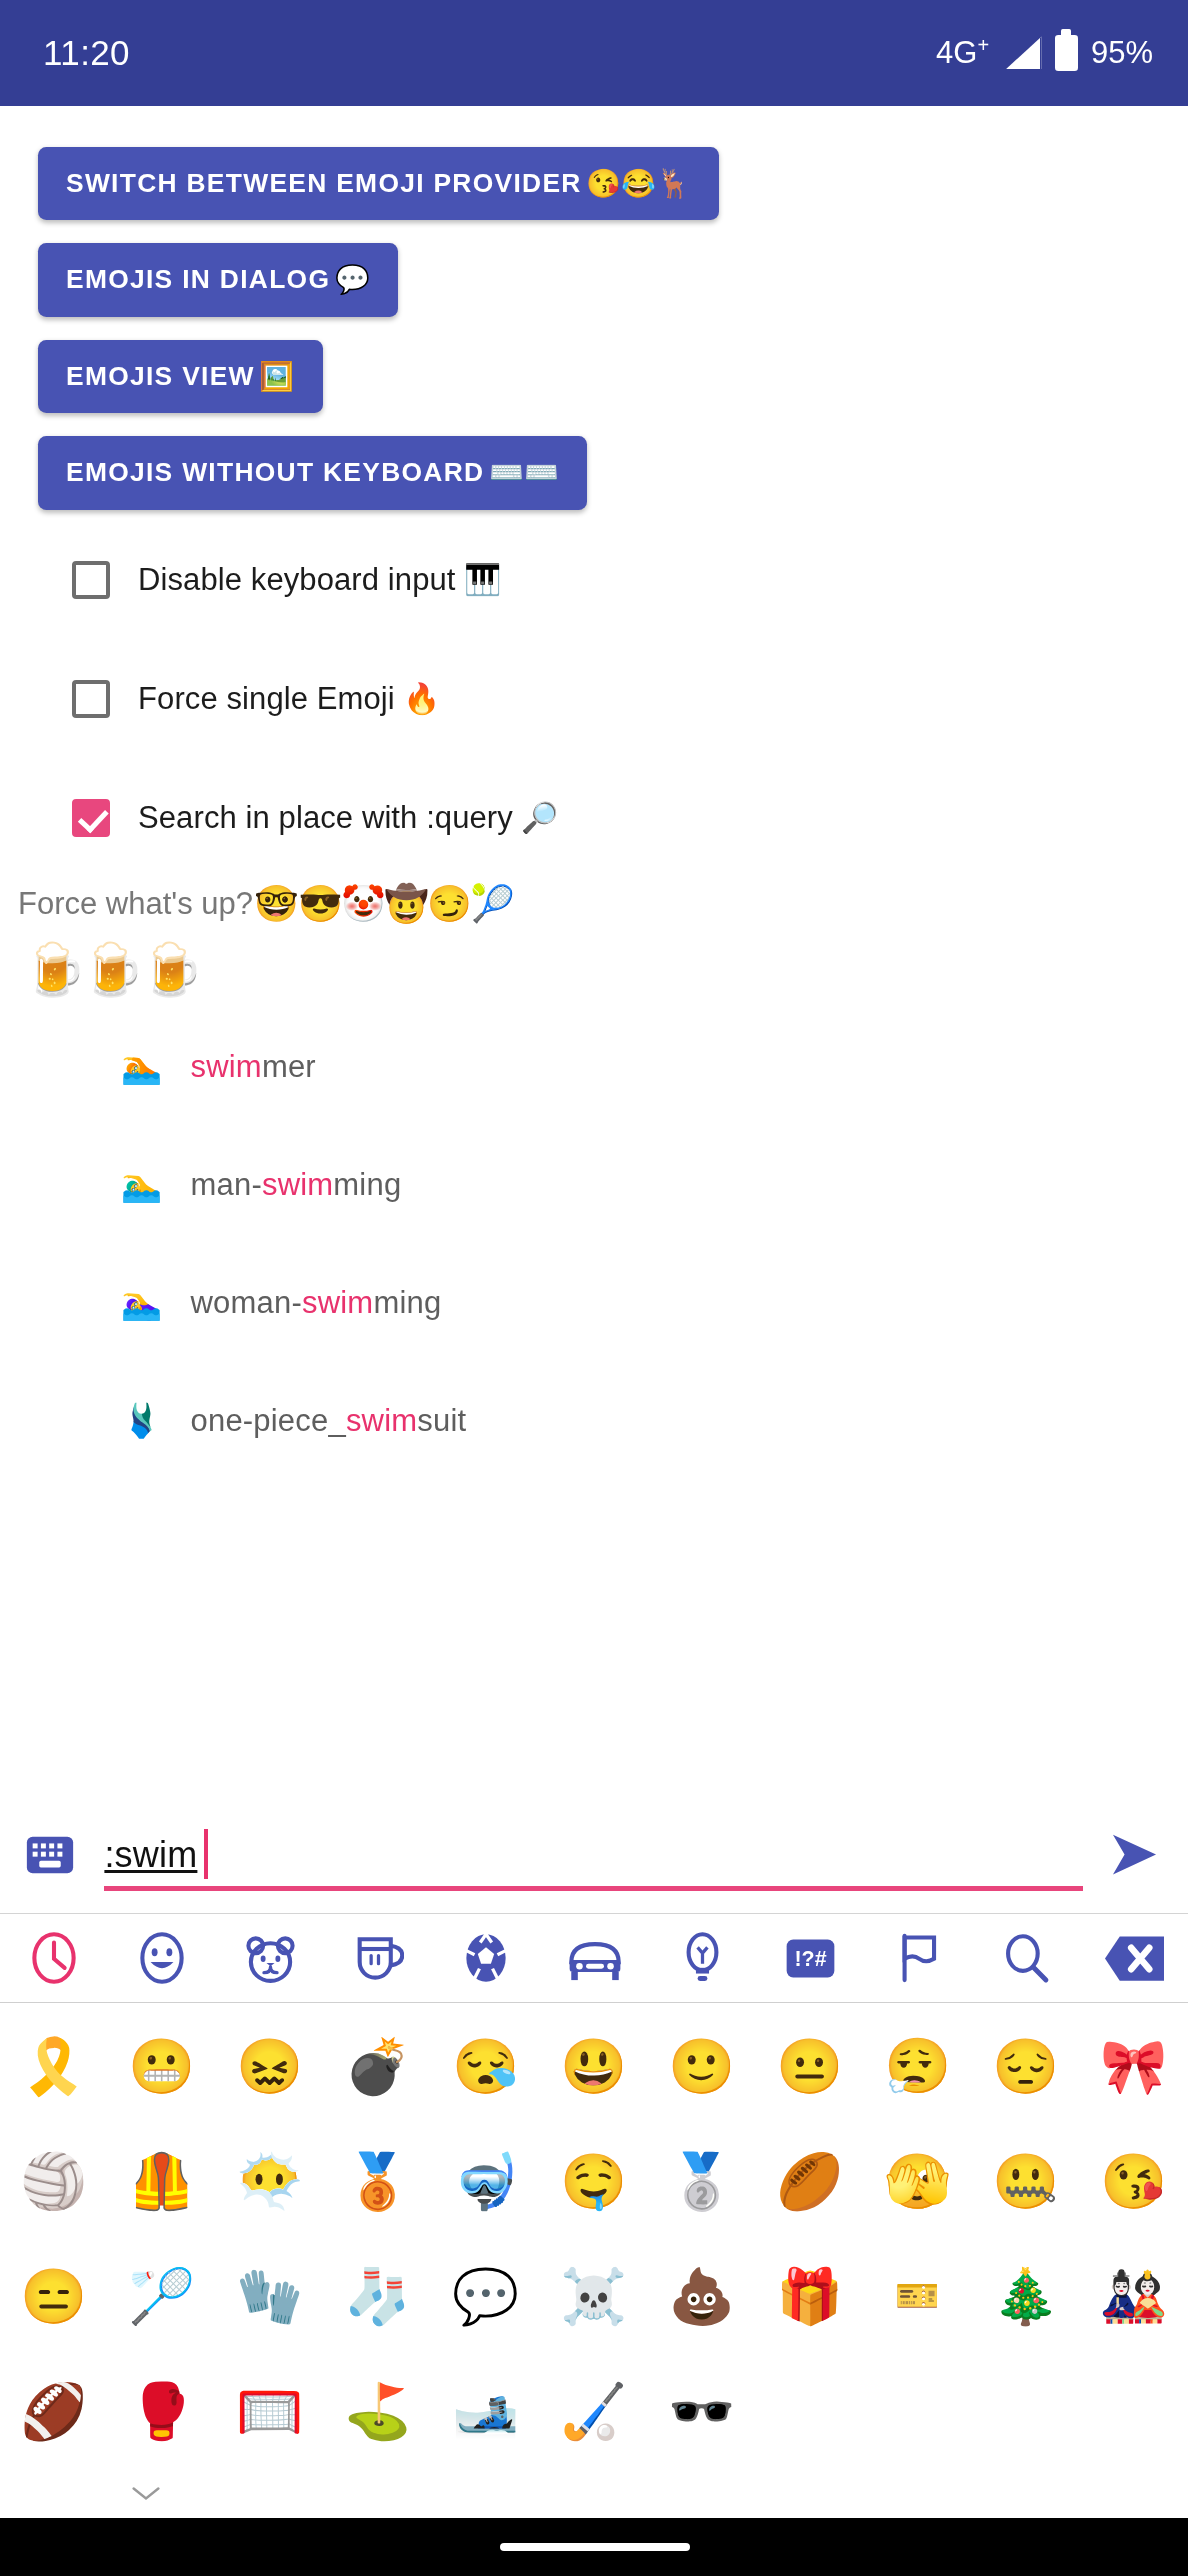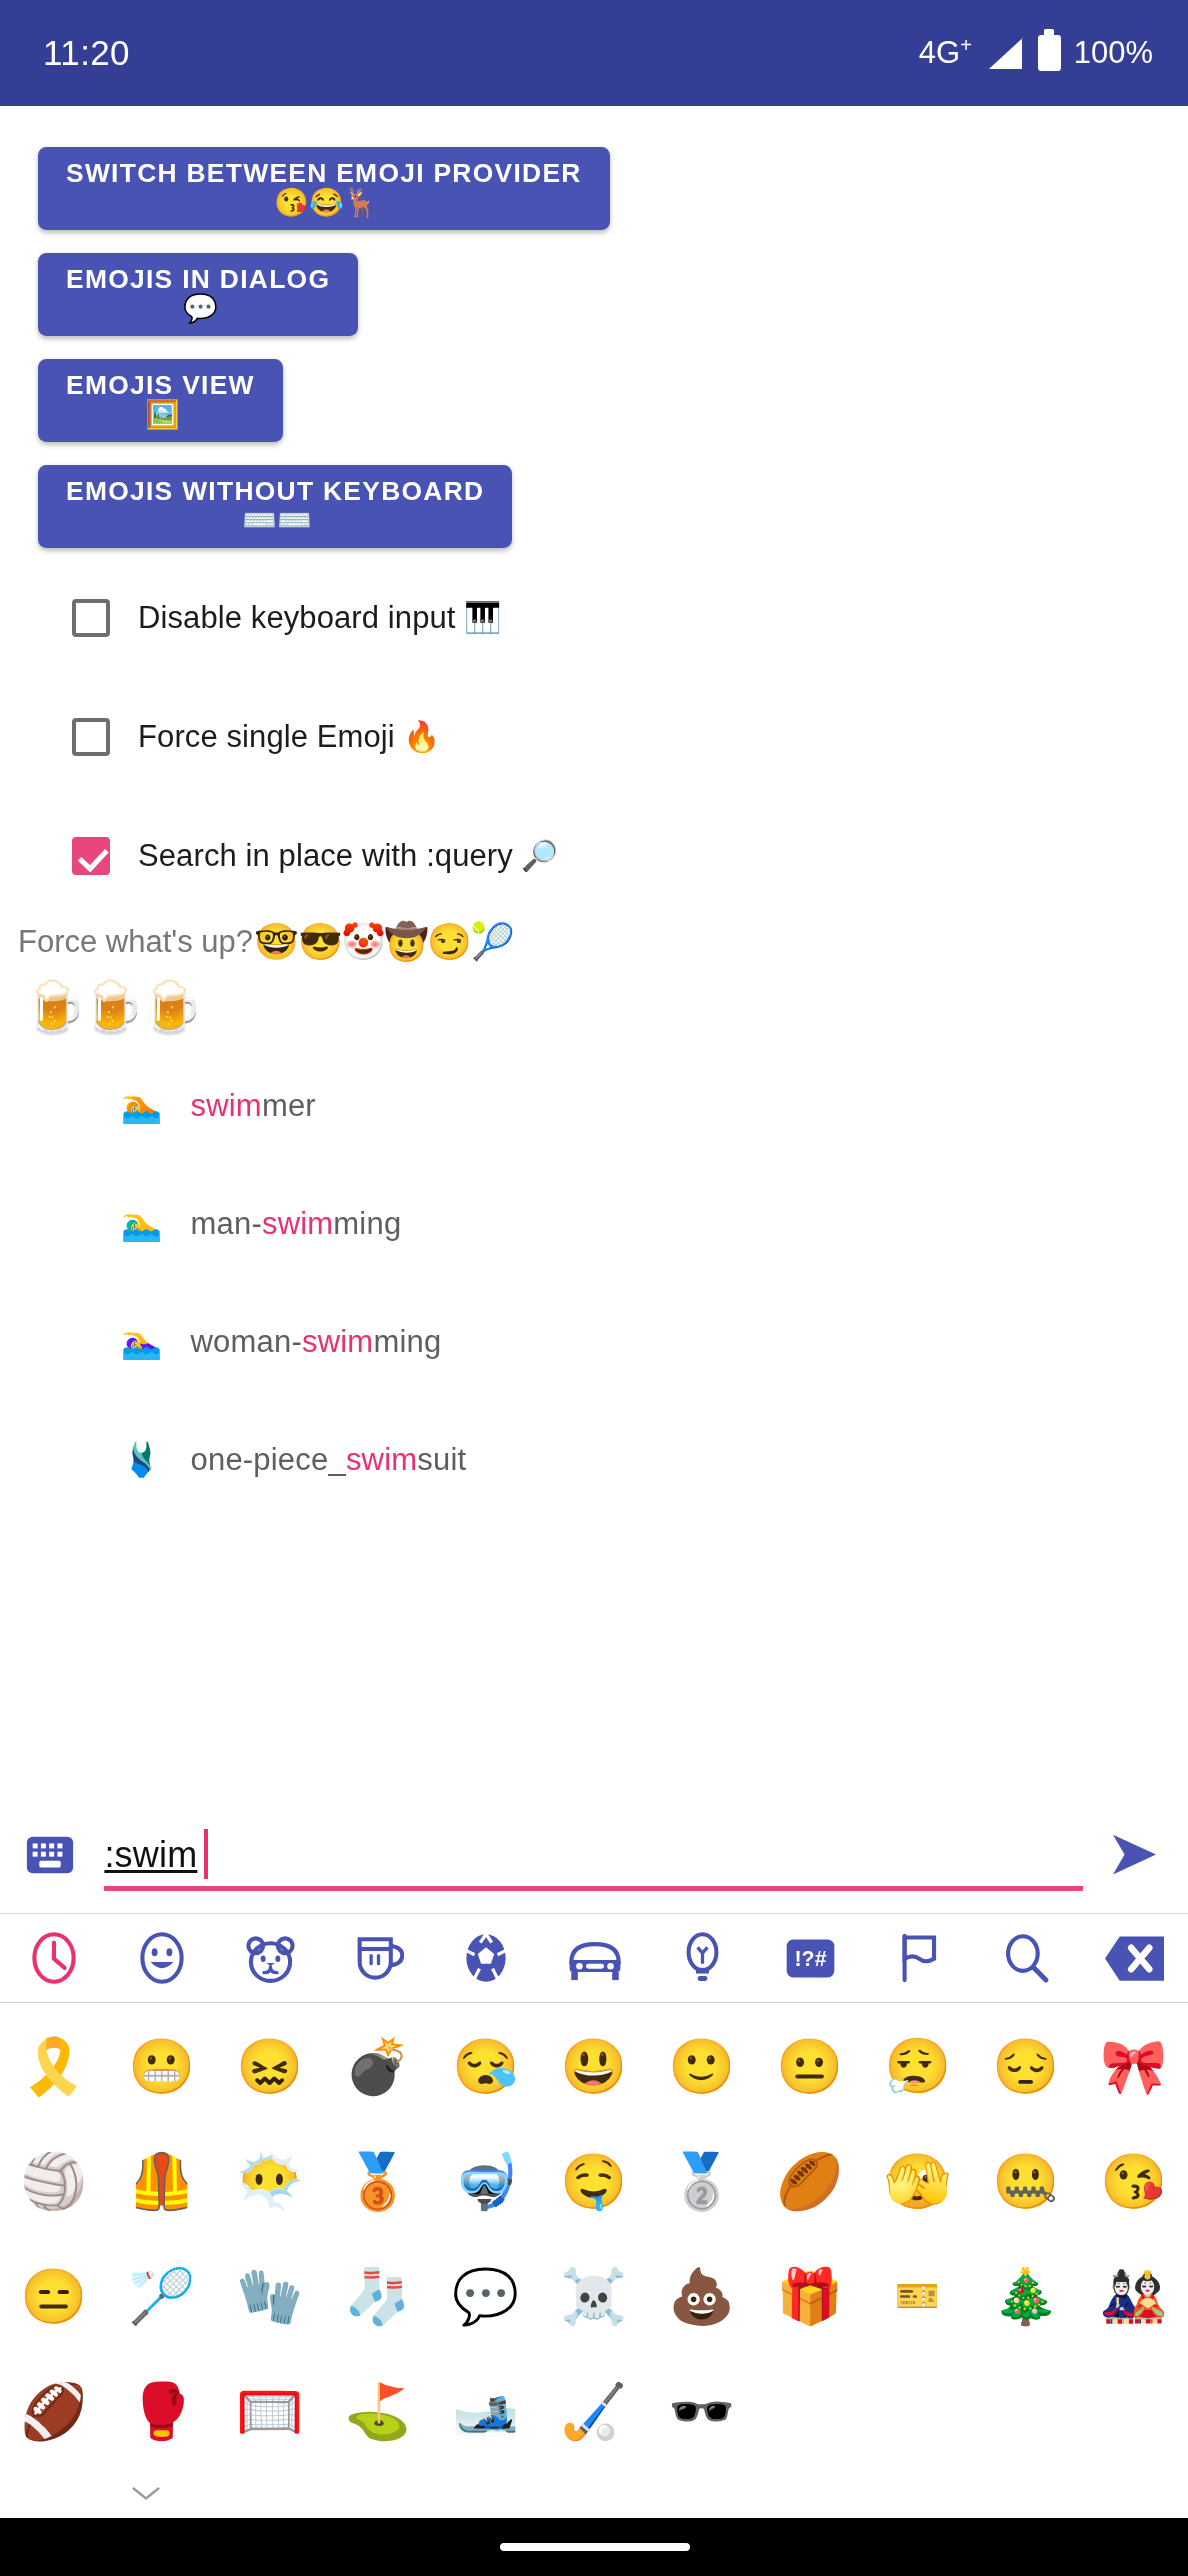--- a/index.html
+++ b/index.html
@@ -99,26 +99,25 @@
     display: inline-flex;
     align-items: center;
     background: #4853b3;
     color: #ffffff;
     border: none;
     border-radius: 8.3px;
     font-family: "Liberation Sans", sans-serif;
     font-size: 26.4px;
     font-weight: 700;
     letter-spacing: 1.3px;
-    padding: 13px 28px;
+    padding: 22px 28px;
     box-shadow: 0 2.5px 5px rgba(0,0,0,0.26);
     cursor: pointer;
     line-height: 1.05;
     white-space: nowrap;
-    flex-direction: column;
   }
   .mat-btn .emo { letter-spacing: 0; font-weight: 400; margin-left: 5px; font-size: 28px;}
 
   
   .cb-row {
     display: flex;
     align-items: center;
     padding-left: 72px;
     height: 64px;
     margin-bottom: 55px;
@@ -313,21 +312,21 @@
 <body>
 
 <div id="app">
 
   <div class="status-bar">
     <div class="status-clock">11:20</div>
     <div class="status-right">
       <div class="net-label"><span>4G</span><sup>+</sup></div>
       <div class="signal-tri"></div>
       <div class="battery"></div>
-      <div class="batt-pct">100%</div>
+      <div class="batt-pct">95%</div>
     </div>
   </div>
 
 
   <div class="content">
 
     <div class="btn-row">
       <button class="mat-btn">
           <span>SWITCH BETWEEN EMOJI PROVIDER</span>
           <span class="emo">😘😂🦌</span>

